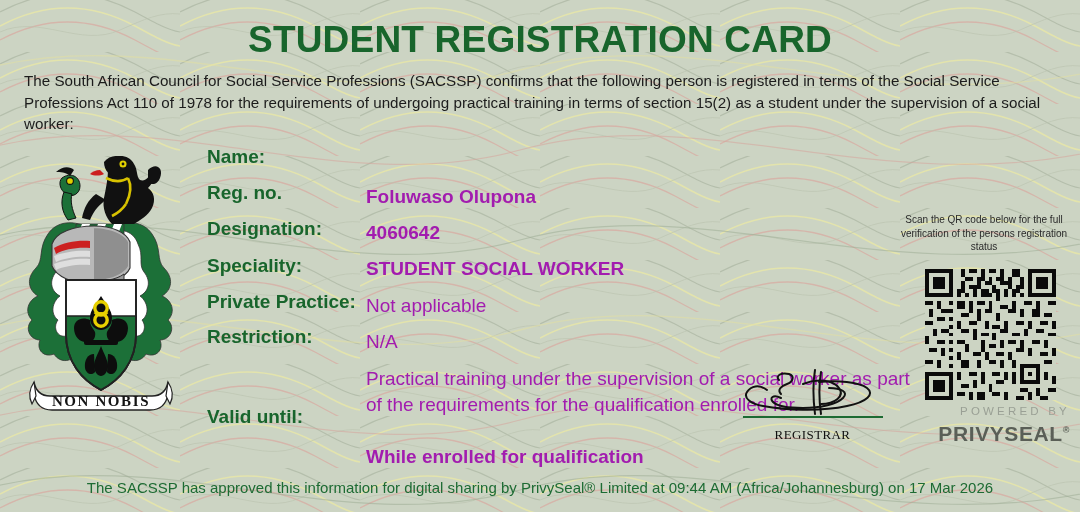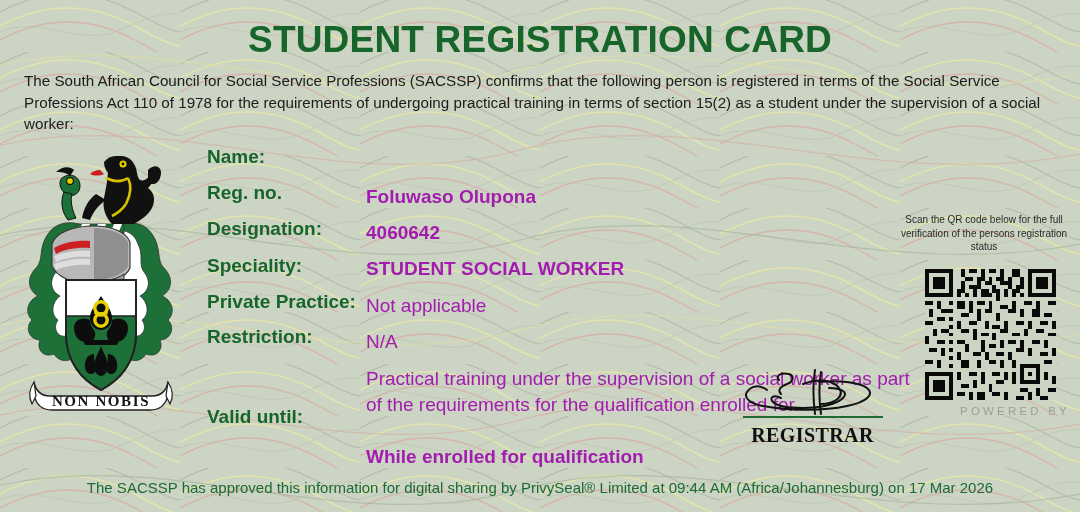--- a/index.html
+++ b/index.html
@@ -134,22 +134,22 @@
   }
   .sig-name {
     font-family: "Liberation Serif", serif;
     font-size: 16.5px;
     font-weight: bold;
     color: #101010;
     line-height: 21px;
   }
   .sig-role {
     font-family: "Liberation Serif", serif;
-    font-size: 20px;
-    font-weight: bold;
+    font-size: 13px;
+    font-weight: normal;
     color: #101010;
     line-height: 22px;
     letter-spacing: 0.4px;
   }
 
   
   #qr-note {
     position: absolute;
     left: 900px;
     top: 213px;
@@ -571,18 +571,19 @@
           <rect x="20" y="31" width="1" height="2"></rect>
             <rect x="23" y="32" width="2" height="1"></rect>
           <rect x="26" y="31" width="1" height="2"></rect>
             <rect x="29" y="32" width="2" height="1"></rect>
         </g>
       </svg>
     </div>
 
     <div id="brand">
       <div class="brand-top">POWERED BY</div>
+      <div class="brand-main"><span>PRIVYSEAL</span><sup>®</sup></div>
     </div>
 
     <div id="footer">The SACSSP has approved this information for digital sharing by PrivySeal® Limited at 09:44 AM (Africa/Johannesburg) on 17 Mar 2026</div>
 
   </div>
 </div>
 
 </body></html>

